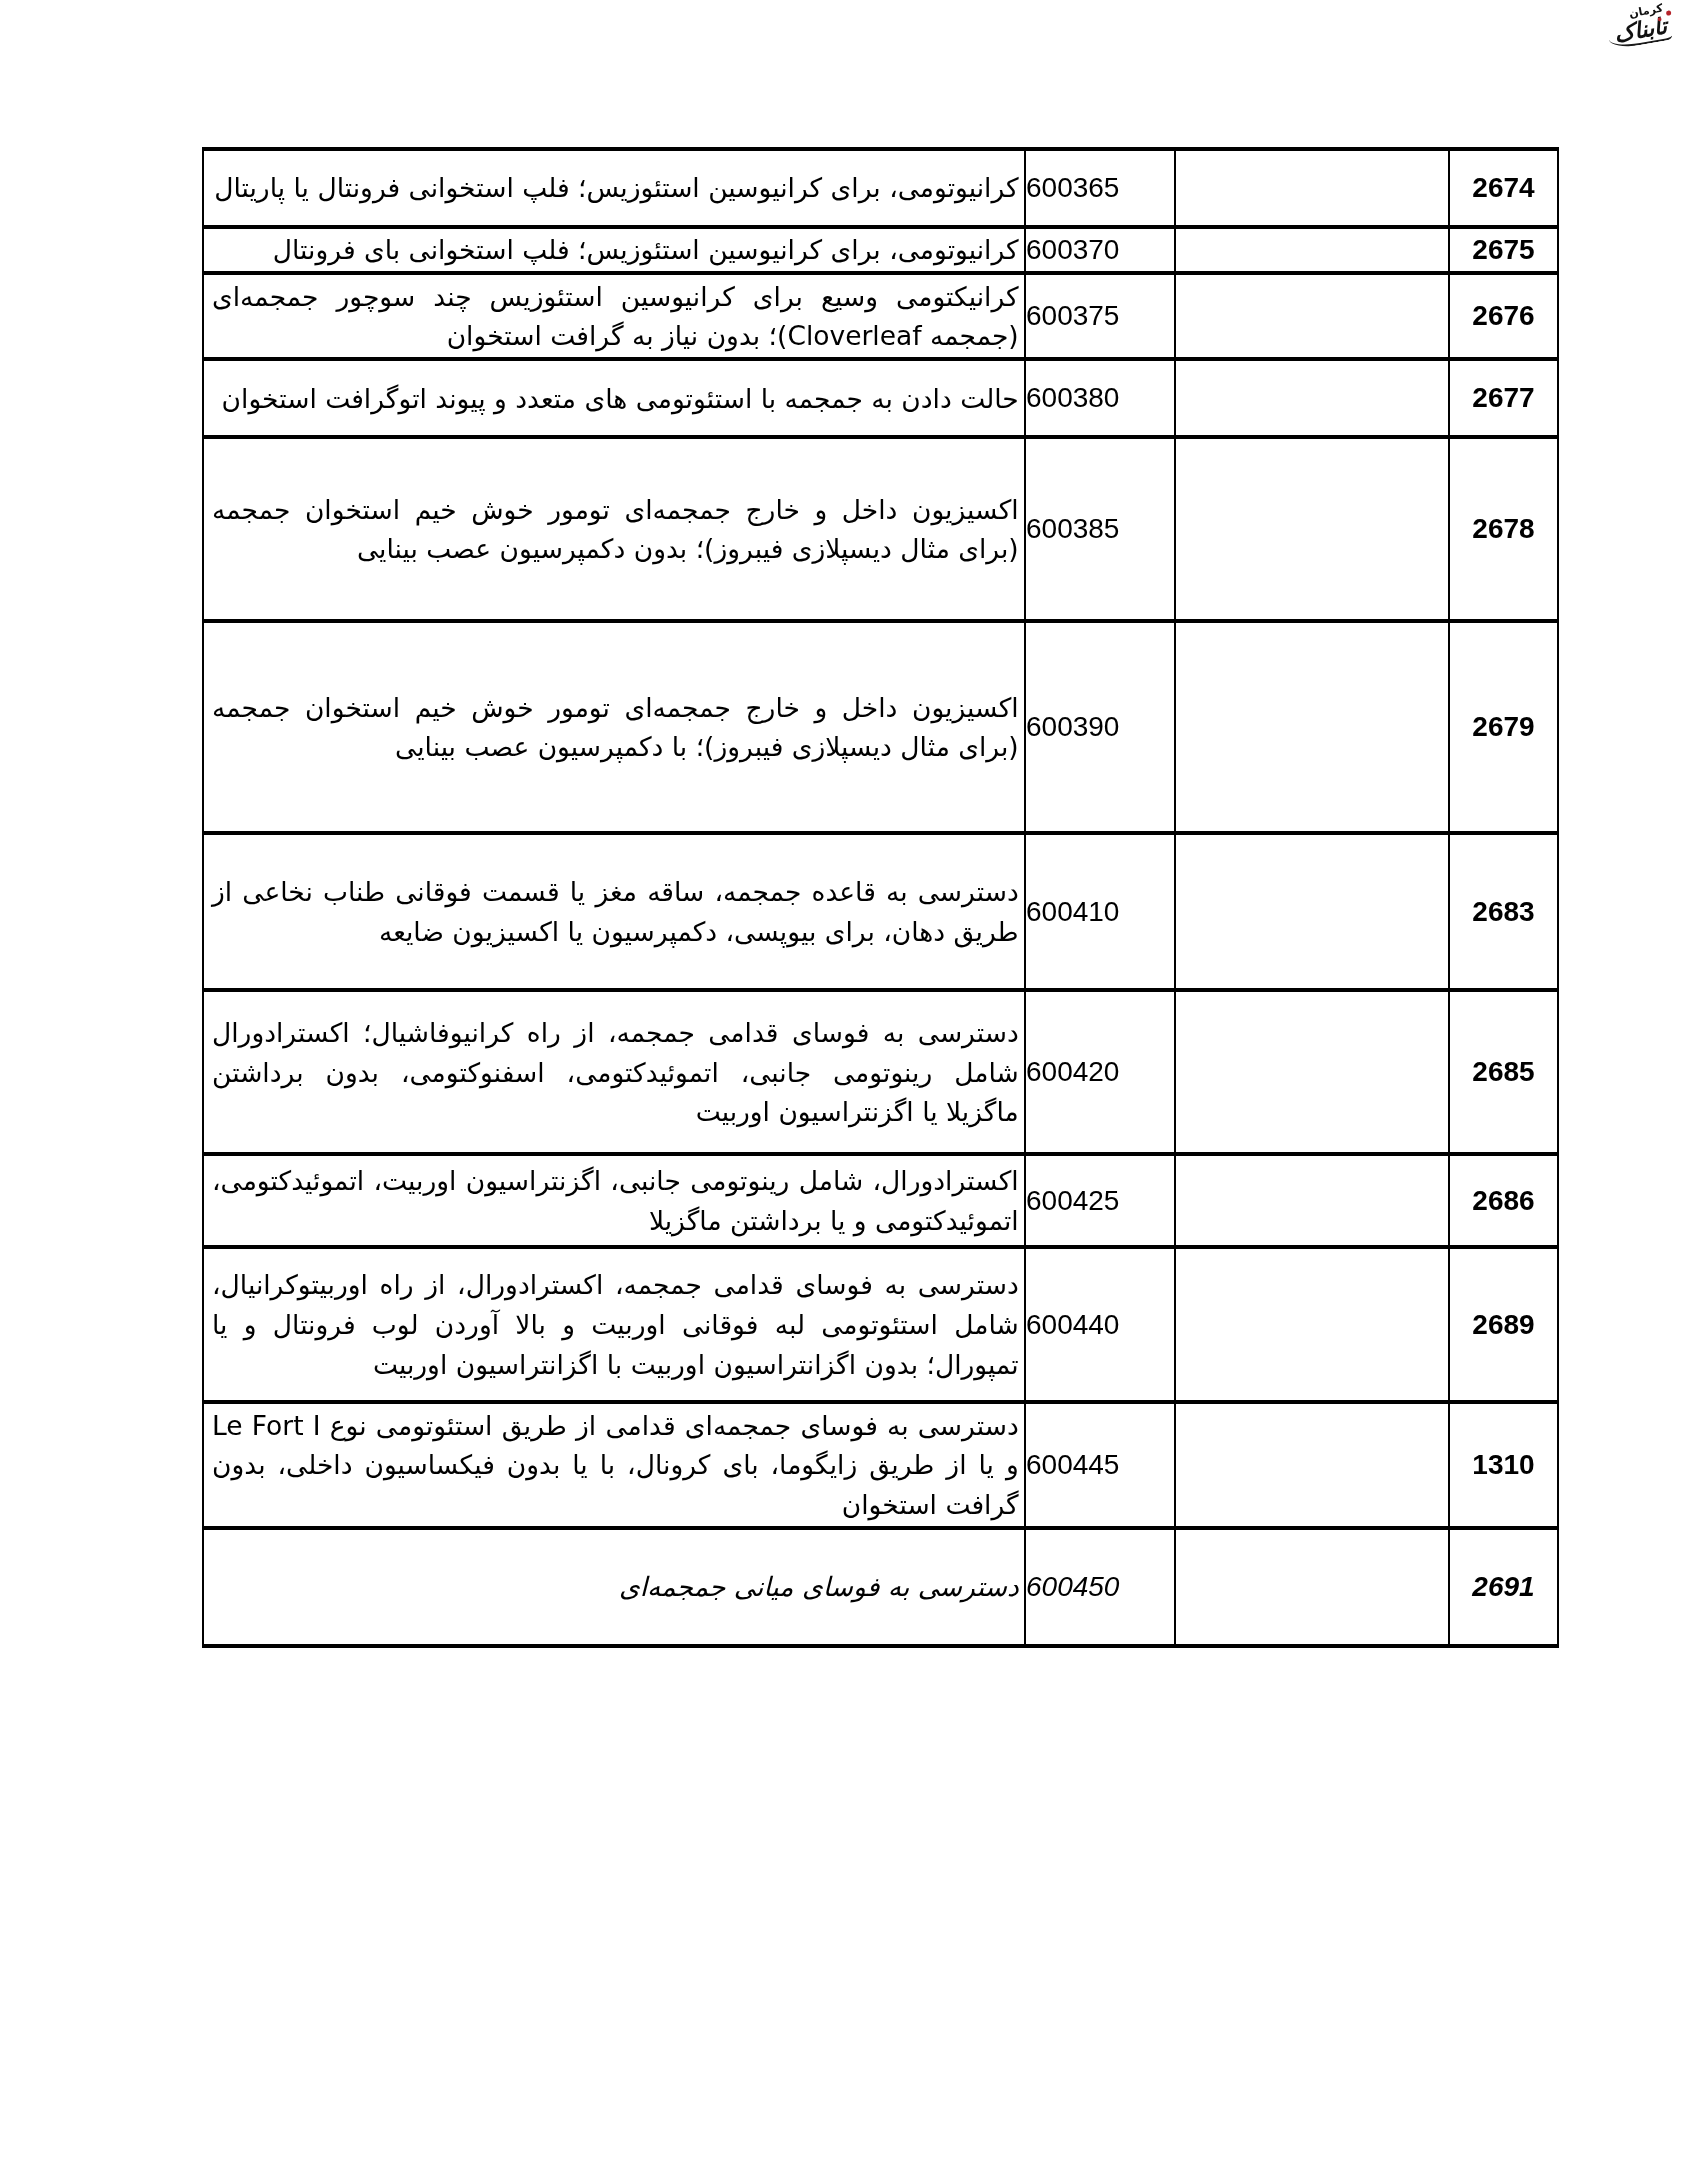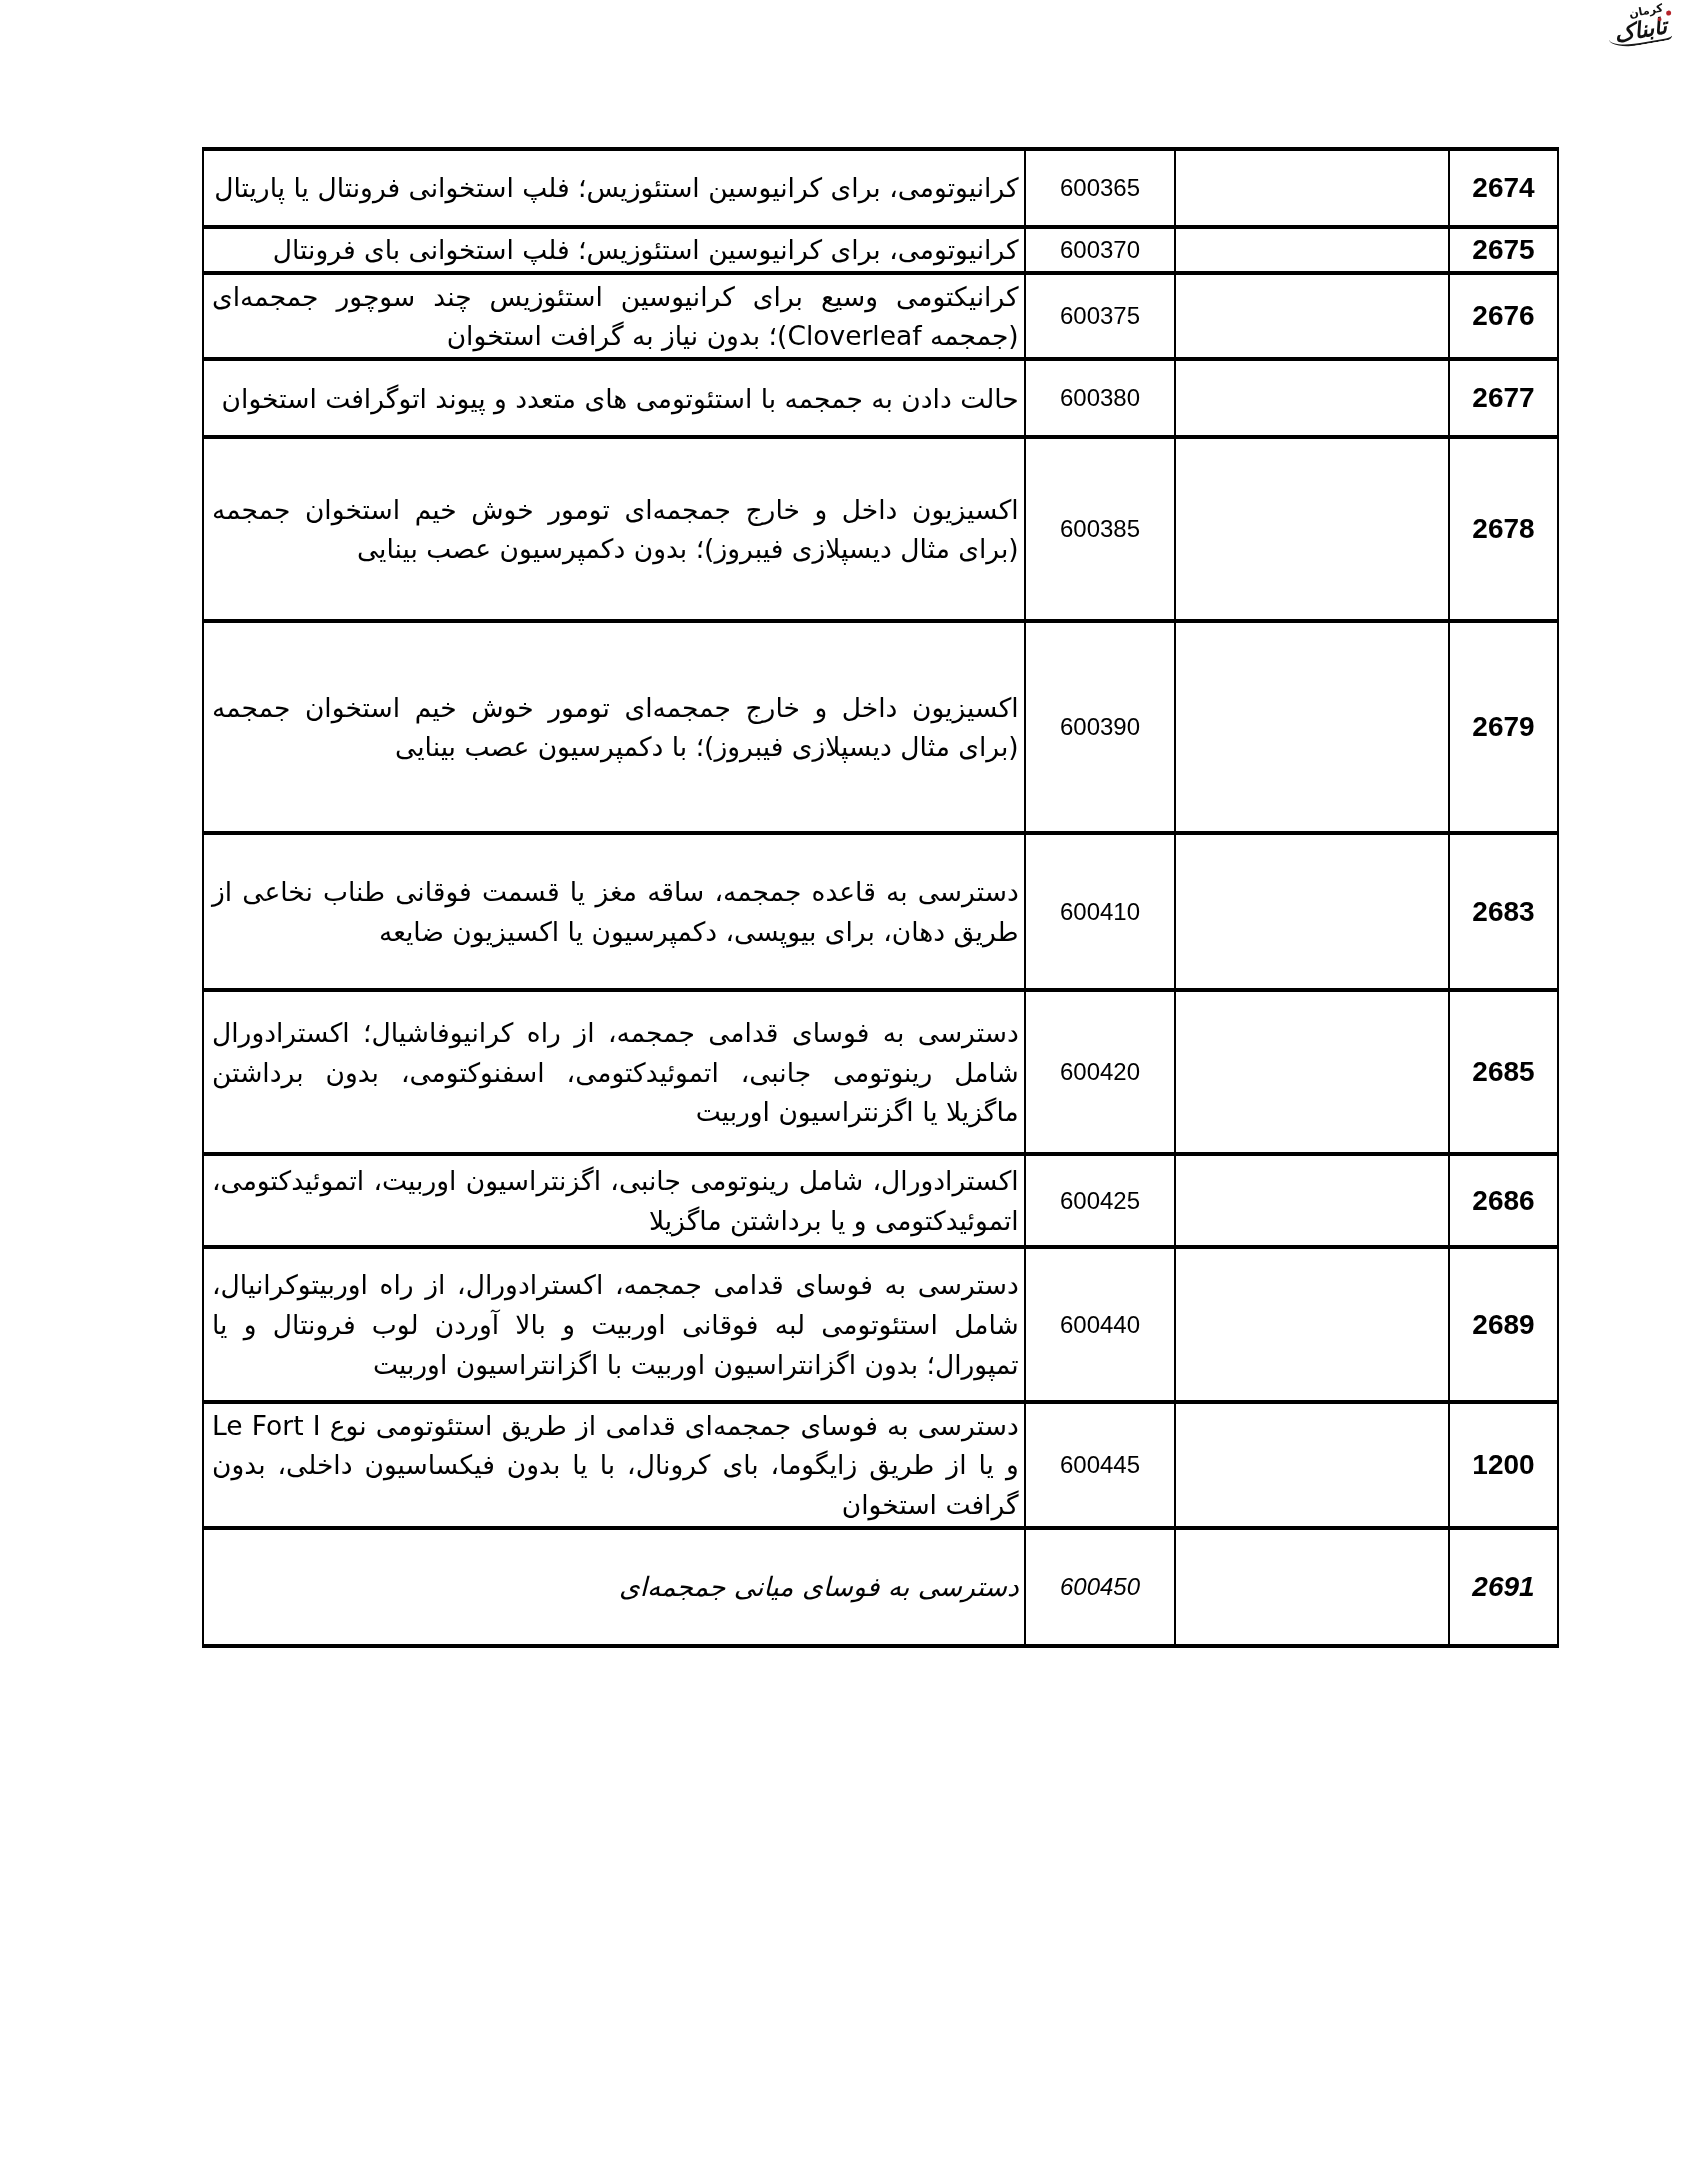--- a/index.html
+++ b/index.html
@@ -78,22 +78,21 @@
     direction: rtl;
     text-align: justify;
     text-justify: inter-word;
     font-size: 26.5px;
     line-height: 1.5;
     padding: 1.3px 5.3px 1.3px 8px;
     margin-left: 32px;
   }
   td.code {
     font-family: "Liberation Sans", sans-serif;
-    font-size: 24px;
-    text-align: center;
+    font-size: 28px;
     padding: 0;
   }
   td.note {
     padding: 0;
   }
   td.rownum {
     font-family: "Liberation Sans", sans-serif;
     font-size: 28px;
     font-weight: bold;
     text-align: center;
@@ -263,21 +262,21 @@
       <td class="desc">
         <span>دسترسی به فوسای جمجمه‌ای قدامی از طریق استئوتومی نوع Le Fort I و یا از طریق زایگوما، بای کرونال، با یا بدون فیکساسیون داخلی، بدون گرافت استخوان</span>
       </td>
       <td class="code">
         <span>600445</span>
       </td>
       <td class="note">
         <span></span>
       </td>
       <td class="rownum">
-        <span>1200</span>
+        <span>1310</span>
       </td>
     </tr>
         <tr style="height: 118px; font-style: italic;">
       <td class="desc">
         <span>دسترسی به فوسای میانی جمجمه‌ای</span>
       </td>
       <td class="code">
         <span>600450</span>
       </td>
       <td class="note">

